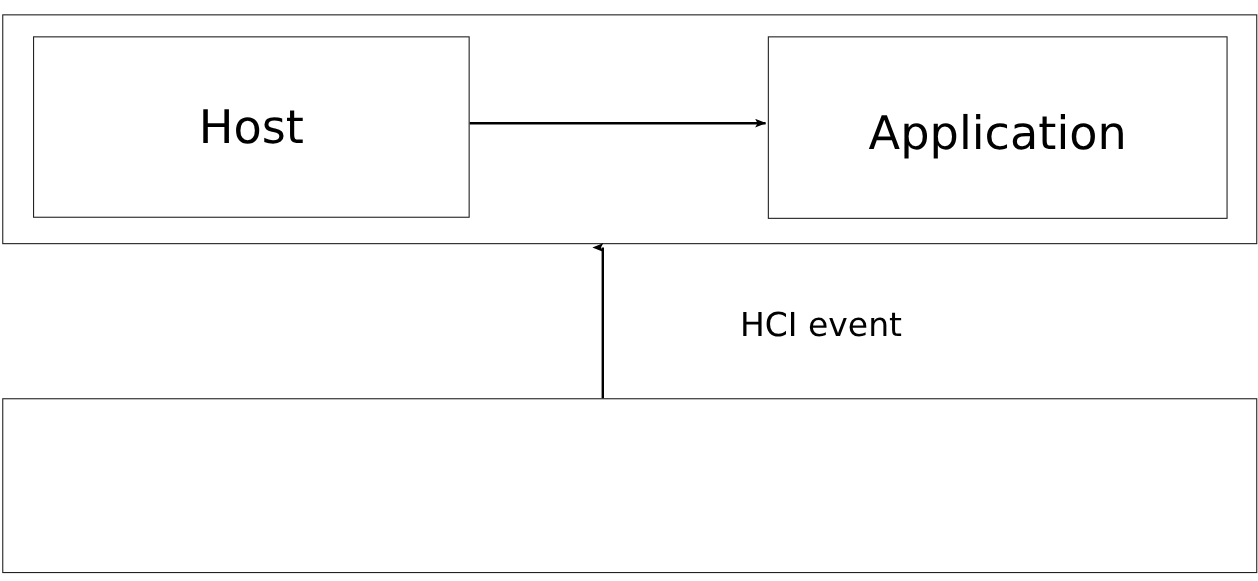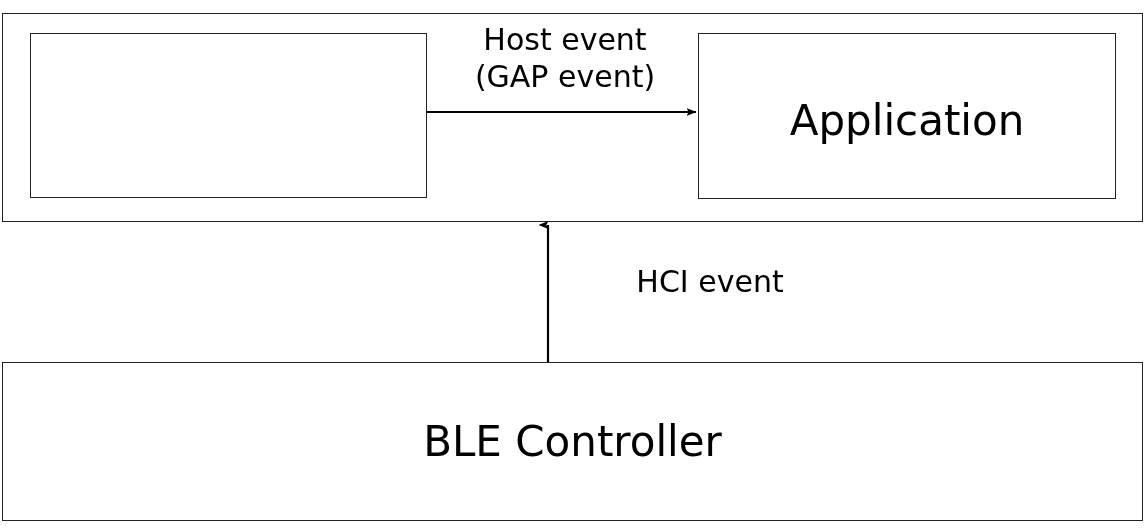--- a/index.html
+++ b/index.html
@@ -110,55 +110,51 @@
     line-height: 1.22;
     text-align: center;
   }
   #host-event-label {
     left: 405px;
     top: 22px;
     width: 320px;
   }
   #hci-event-label {
     left: 600px;
-    top: 264px;
+    top: 278px;
     width: 220px;
-    text-align: center;
+    text-align: right;
   }
 </style>
 </head>
 <body>
 
 <div id="canvas">
 
   <div class="box" id="host-layer-box"></div>
 
   <div class="box" id="host-box"></div>
+  <div class="box-label" id="host-label">Host</div>
 
   <div class="box" id="application-box"></div>
   <div class="box-label" id="application-label">Application</div>
 
   <div class="box" id="ble-controller-box"></div>
-  <div class="box-label" id="ble-controller-label">BLE Controller</div>
 
   <svg id="arrow-layer" viewBox="0 0 1144 528">
     <defs>
       <marker id="arrowhead-right" markerWidth="10" markerHeight="8" refX="9.5" refY="4" orient="auto" markerUnits="userSpaceOnUse">
         <path d="M0,0 L10,4 L0,8 L2.2,4 Z" fill="#000000"></path>
       </marker>
       <marker id="arrowhead-up" markerWidth="8" markerHeight="10" refX="4" refY="9.5" orient="auto" markerUnits="userSpaceOnUse">
         <path d="M0,10 L4,0 L8,10 L4,7.8 Z" fill="#000000"></path>
       </marker>
     </defs>
 
     <line x1="427" y1="112" x2="696" y2="112" stroke="#000000" stroke-width="2.2" marker-end="url(#arrowhead-right)"></line>
 
     <line x1="548" y1="362" x2="548" y2="225" stroke="#000000" stroke-width="2.2" marker-end="url(#arrowhead-up)"></line>
   </svg>
 
-  <div class="edge-label" id="host-event-label">
-    <div>Host event</div>
-    <div>(GAP event)</div>
-  </div>
 
   <div class="edge-label" id="hci-event-label">HCI event</div>
 
 </div>
 
 </body></html>

